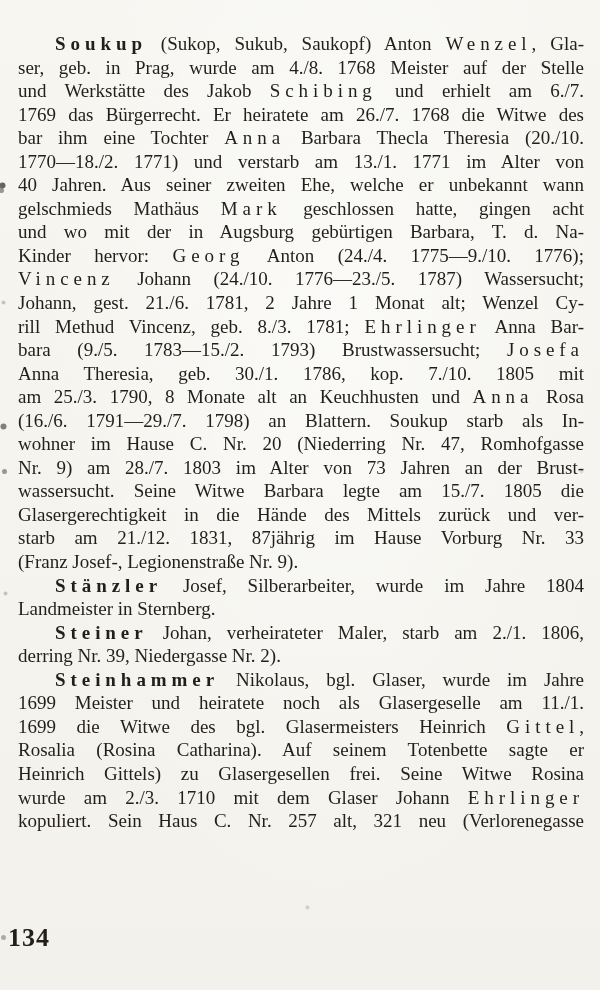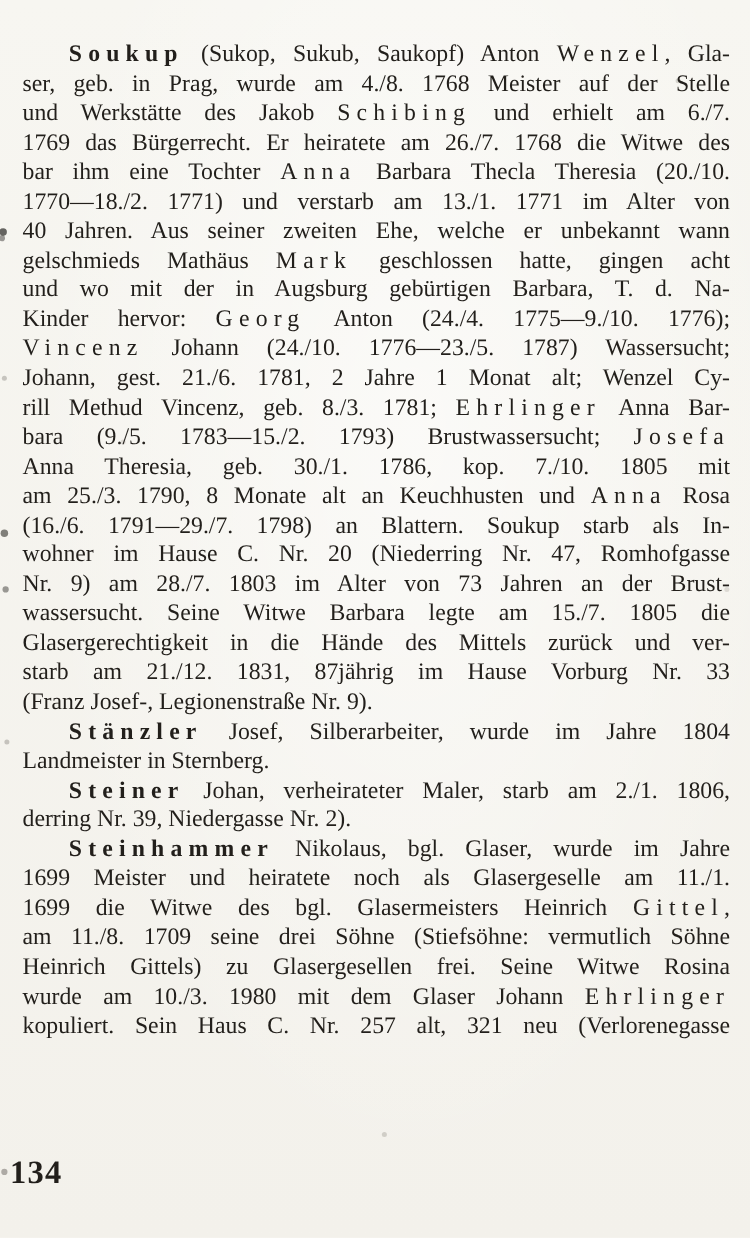--- a/index.html
+++ b/index.html
@@ -76,19 +76,19 @@
       <div class="line"><span class="seg-n">Glasergerechtigkeit in die Hände des Mittels zurück und ver-</span></div>
       <div class="line"><span class="seg-n">starb am 21./12. 1831, 87jährig im Hause Vorburg Nr. 33</span></div>
       <div class="line last"><span class="seg-n">(Franz Josef-, Legionenstraße Nr. 9).</span></div>
       <div class="line indent"><span class="seg-head">Stänzler</span><span class="seg-n"> Josef, Silberarbeiter, wurde im Jahre 1804</span></div>
       <div class="line last"><span class="seg-n">Landmeister in Sternberg.</span></div>
       <div class="line indent"><span class="seg-head">Steiner</span><span class="seg-n"> Johan, verheirateter Maler, starb am 2./1. 1806,</span></div>
       <div class="line last"><span class="seg-n">derring Nr. 39, Niedergasse Nr. 2).</span></div>
       <div class="line indent"><span class="seg-head">Steinhammer</span><span class="seg-n"> Nikolaus, bgl. Glaser, wurde im Jahre</span></div>
       <div class="line"><span class="seg-n">1699 Meister und heiratete noch als Glasergeselle am 11./1.</span></div>
       <div class="line"><span class="seg-n">1699 die Witwe des bgl. Glasermeisters Heinrich </span><span class="seg-sp">Gittel</span><span class="seg-n">,</span></div>
-      <div class="line"><span class="seg-n">am 11./8. 1709 seine drei Söhne (Stiefsöhne: vermutlich Söhne</span></div>
+      <div class="line"><span class="seg-n">Rosalia (Rosina Catharina). Auf seinem Totenbette sagte er</span></div>
       <div class="line"><span class="seg-n">Heinrich Gittels) zu Glasergesellen frei. Seine Witwe Rosina</span></div>
-      <div class="line"><span class="seg-n">wurde am 10./3. 1980 mit dem Glaser Johann </span><span class="seg-sp">Ehrlinger</span></div>
+      <div class="line"><span class="seg-n">wurde am 2./3. 1710 mit dem Glaser Johann </span><span class="seg-sp">Ehrlinger</span></div>
       <div class="line"><span class="seg-n">kopuliert. Sein Haus C. Nr. 257 alt, 321 neu (Verlorenegasse</span></div>
     </div>
   <div class="page-number">134</div>
 </div>
 
 </body></html>

